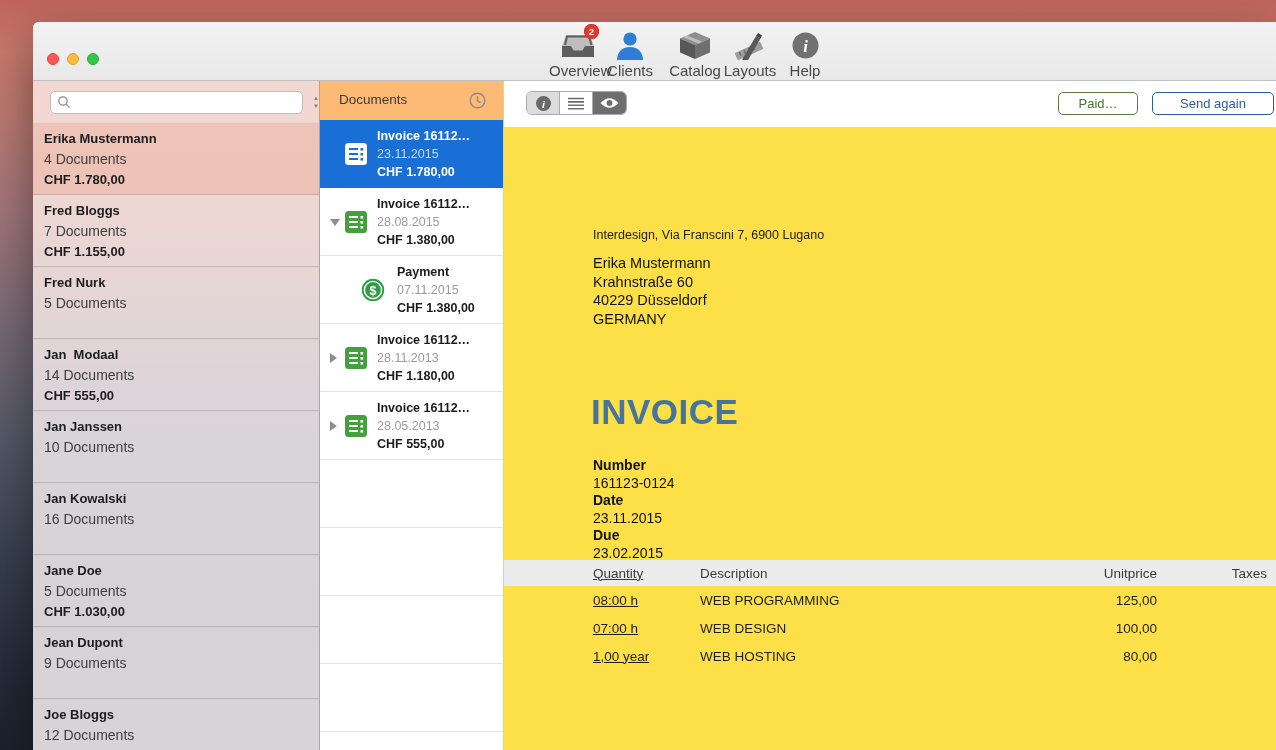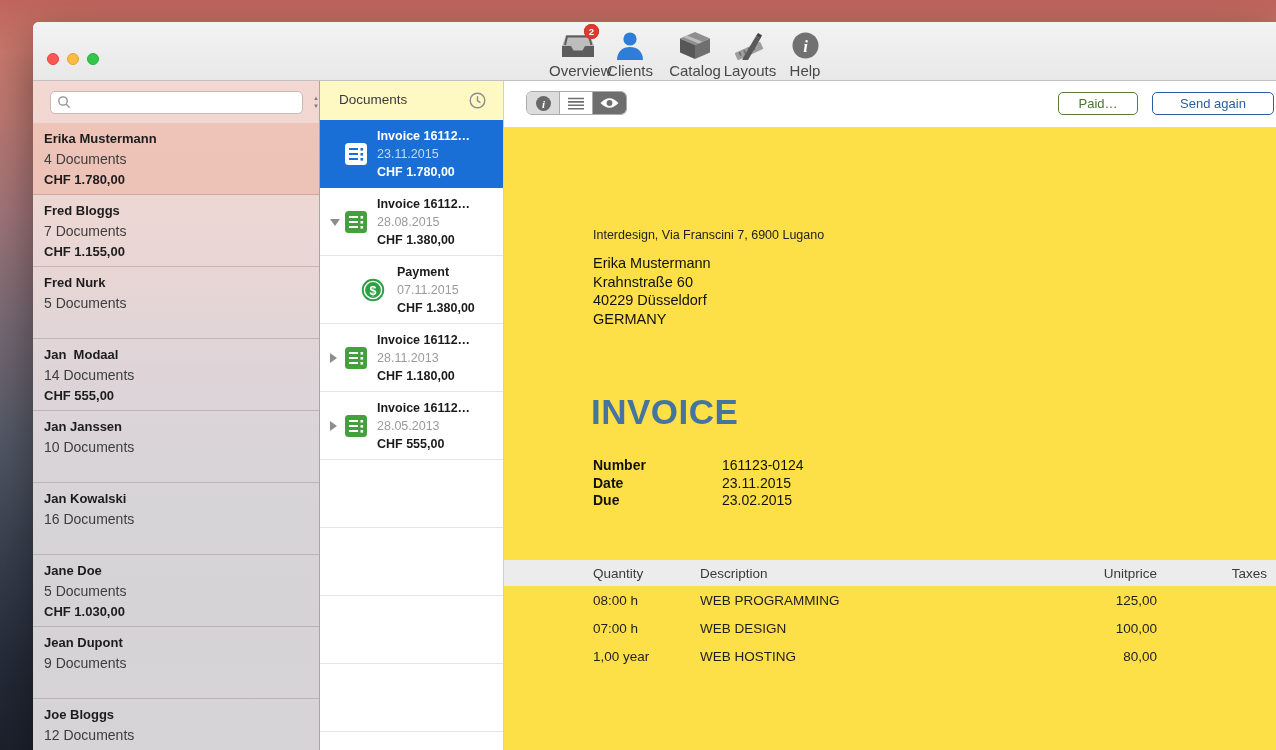--- a/index.html
+++ b/index.html
@@ -26,21 +26,21 @@
   .tb-item .lbl { font-size:15px; color:#484848; margin-top:2px; }
   .badge { position:absolute; top:-4px; right:8px; min-width:15px; height:15px; border-radius:8px;
     background:#e03a30; color:#fff; font-size:9.5px; font-weight:bold; line-height:15px;
     padding:0 4px; box-shadow:0 0 0 1px #d3342b inset; }
 
   
   .main { position:absolute; top:59px; left:0; right:0; bottom:0; display:flex; }
   .sidebar { width:287px; height:100%; position:relative; flex:none;
     background:linear-gradient(180deg,#f3d7d0 0%,#f0d8d3 12%,#e9d6d4 26%,#ddd4d8 45%,#d7d4d8 62%,#d5d3d6 80%,#d6d4d6 100%);
     border-right:1px solid #aba4a6; }
-  .docs { width:184px; height:100%; position:relative; flex:none; background:#fef9c3;
+  .docs { width:184px; height:100%; position:relative; flex:none; background:#fdba74;
     border-right:1px solid #cfcfcf; }
   .preview { flex:1; height:100%; position:relative; background:#fff; }
 
   
   .search-band { position:relative; height:42px; }
   .search-field { position:absolute; left:17px; top:10px; width:253px; height:23px;
     border:1px solid #c9b8b3; border-radius:5px; background:#fff; padding:0 8px 0 26px;
     font-size:12px; color:#333; outline:none; }
   .search-mag { position:absolute; left:24px; top:14px; }
   .stepper { position:absolute; left:276px; top:10px; width:14px; height:23px;
@@ -88,26 +88,26 @@
   .btn-paid { left:554px; width:80px; border:1px solid #5b7d44; color:#47752f; }
   .btn-send { left:648px; width:122px; border:1px solid #2d5d9d; color:#2d5d9d; }
 
   
   .pv-content { position:absolute; top:47px; left:0; right:0; bottom:0; background:#fde047; }
   .inv-sender { position:absolute; left:89px; top:100px; font-size:12.5px; color:#222; }
   .inv-rcpt { position:absolute; left:89px; top:126px; font-size:14.5px; color:#111; line-height:18.5px; }
   .inv-title { position:absolute; left:87px; top:264px; font-size:35px; font-weight:bold;
     color:#45759f; letter-spacing:.5px; }
   .inv-meta { position:absolute; left:89px; top:329px; font-size:14px; color:#111; }
-  .inv-meta .mrow { display:flex; line-height:17.5px; }
+  .inv-meta .mrow { display:flex; line-height:17.5px;flex-direction:column; }
   .inv-meta .ml { width:129px; font-weight:bold; }
   .inv-table { position:absolute; left:0; right:0; top:432px; font-size:13.5px; color:#1f1f1f; }
   .trow { display:flex; align-items:center; height:28px; padding-left:89px; padding-right:9px; }
   .trow.thead { height:26px; background:#ececec; color:#3a3a3a; }
-  .tc-qty { width:107px; flex:none; }
+  .tc-qty { width:107px; flex:none;text-decoration:underline; }
   .tc-desc { flex:1; }
   .tc-price { width:100px; flex:none; text-align:right; }
   .tc-tax { width:110px; flex:none; text-align:right; }
 </style>
 </head>
 <body>
 
 <div class="window">
 
   <div class="toolbar">

